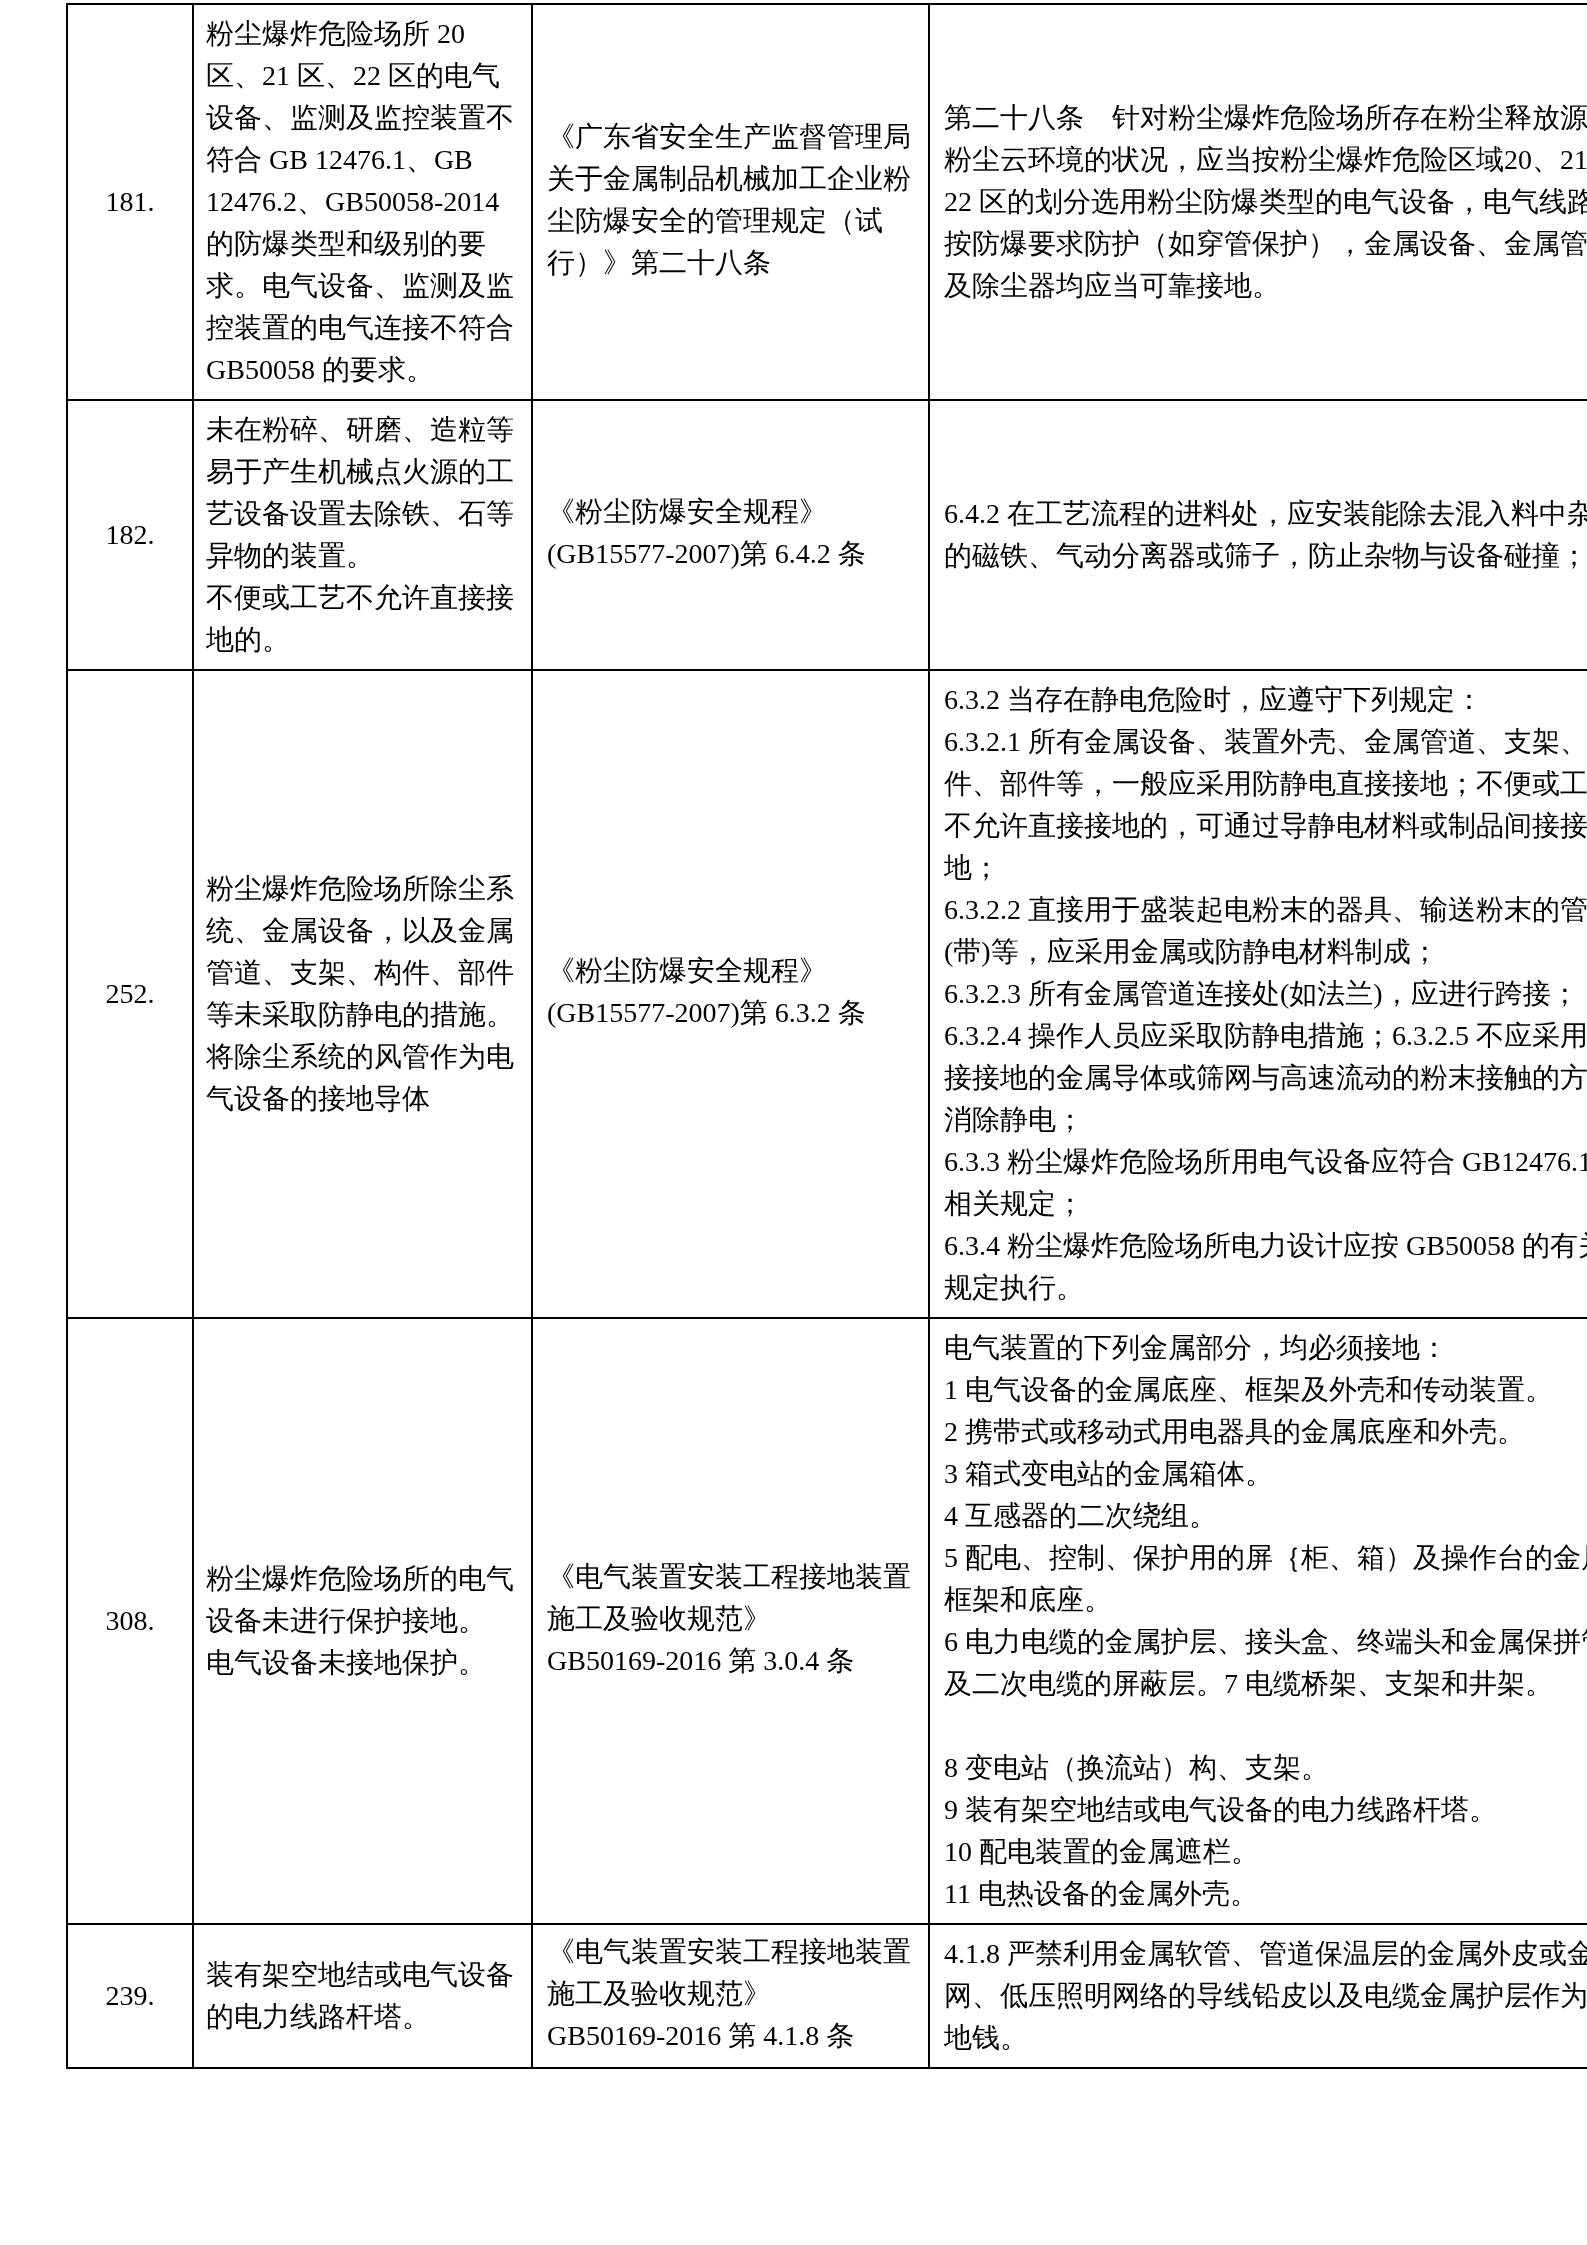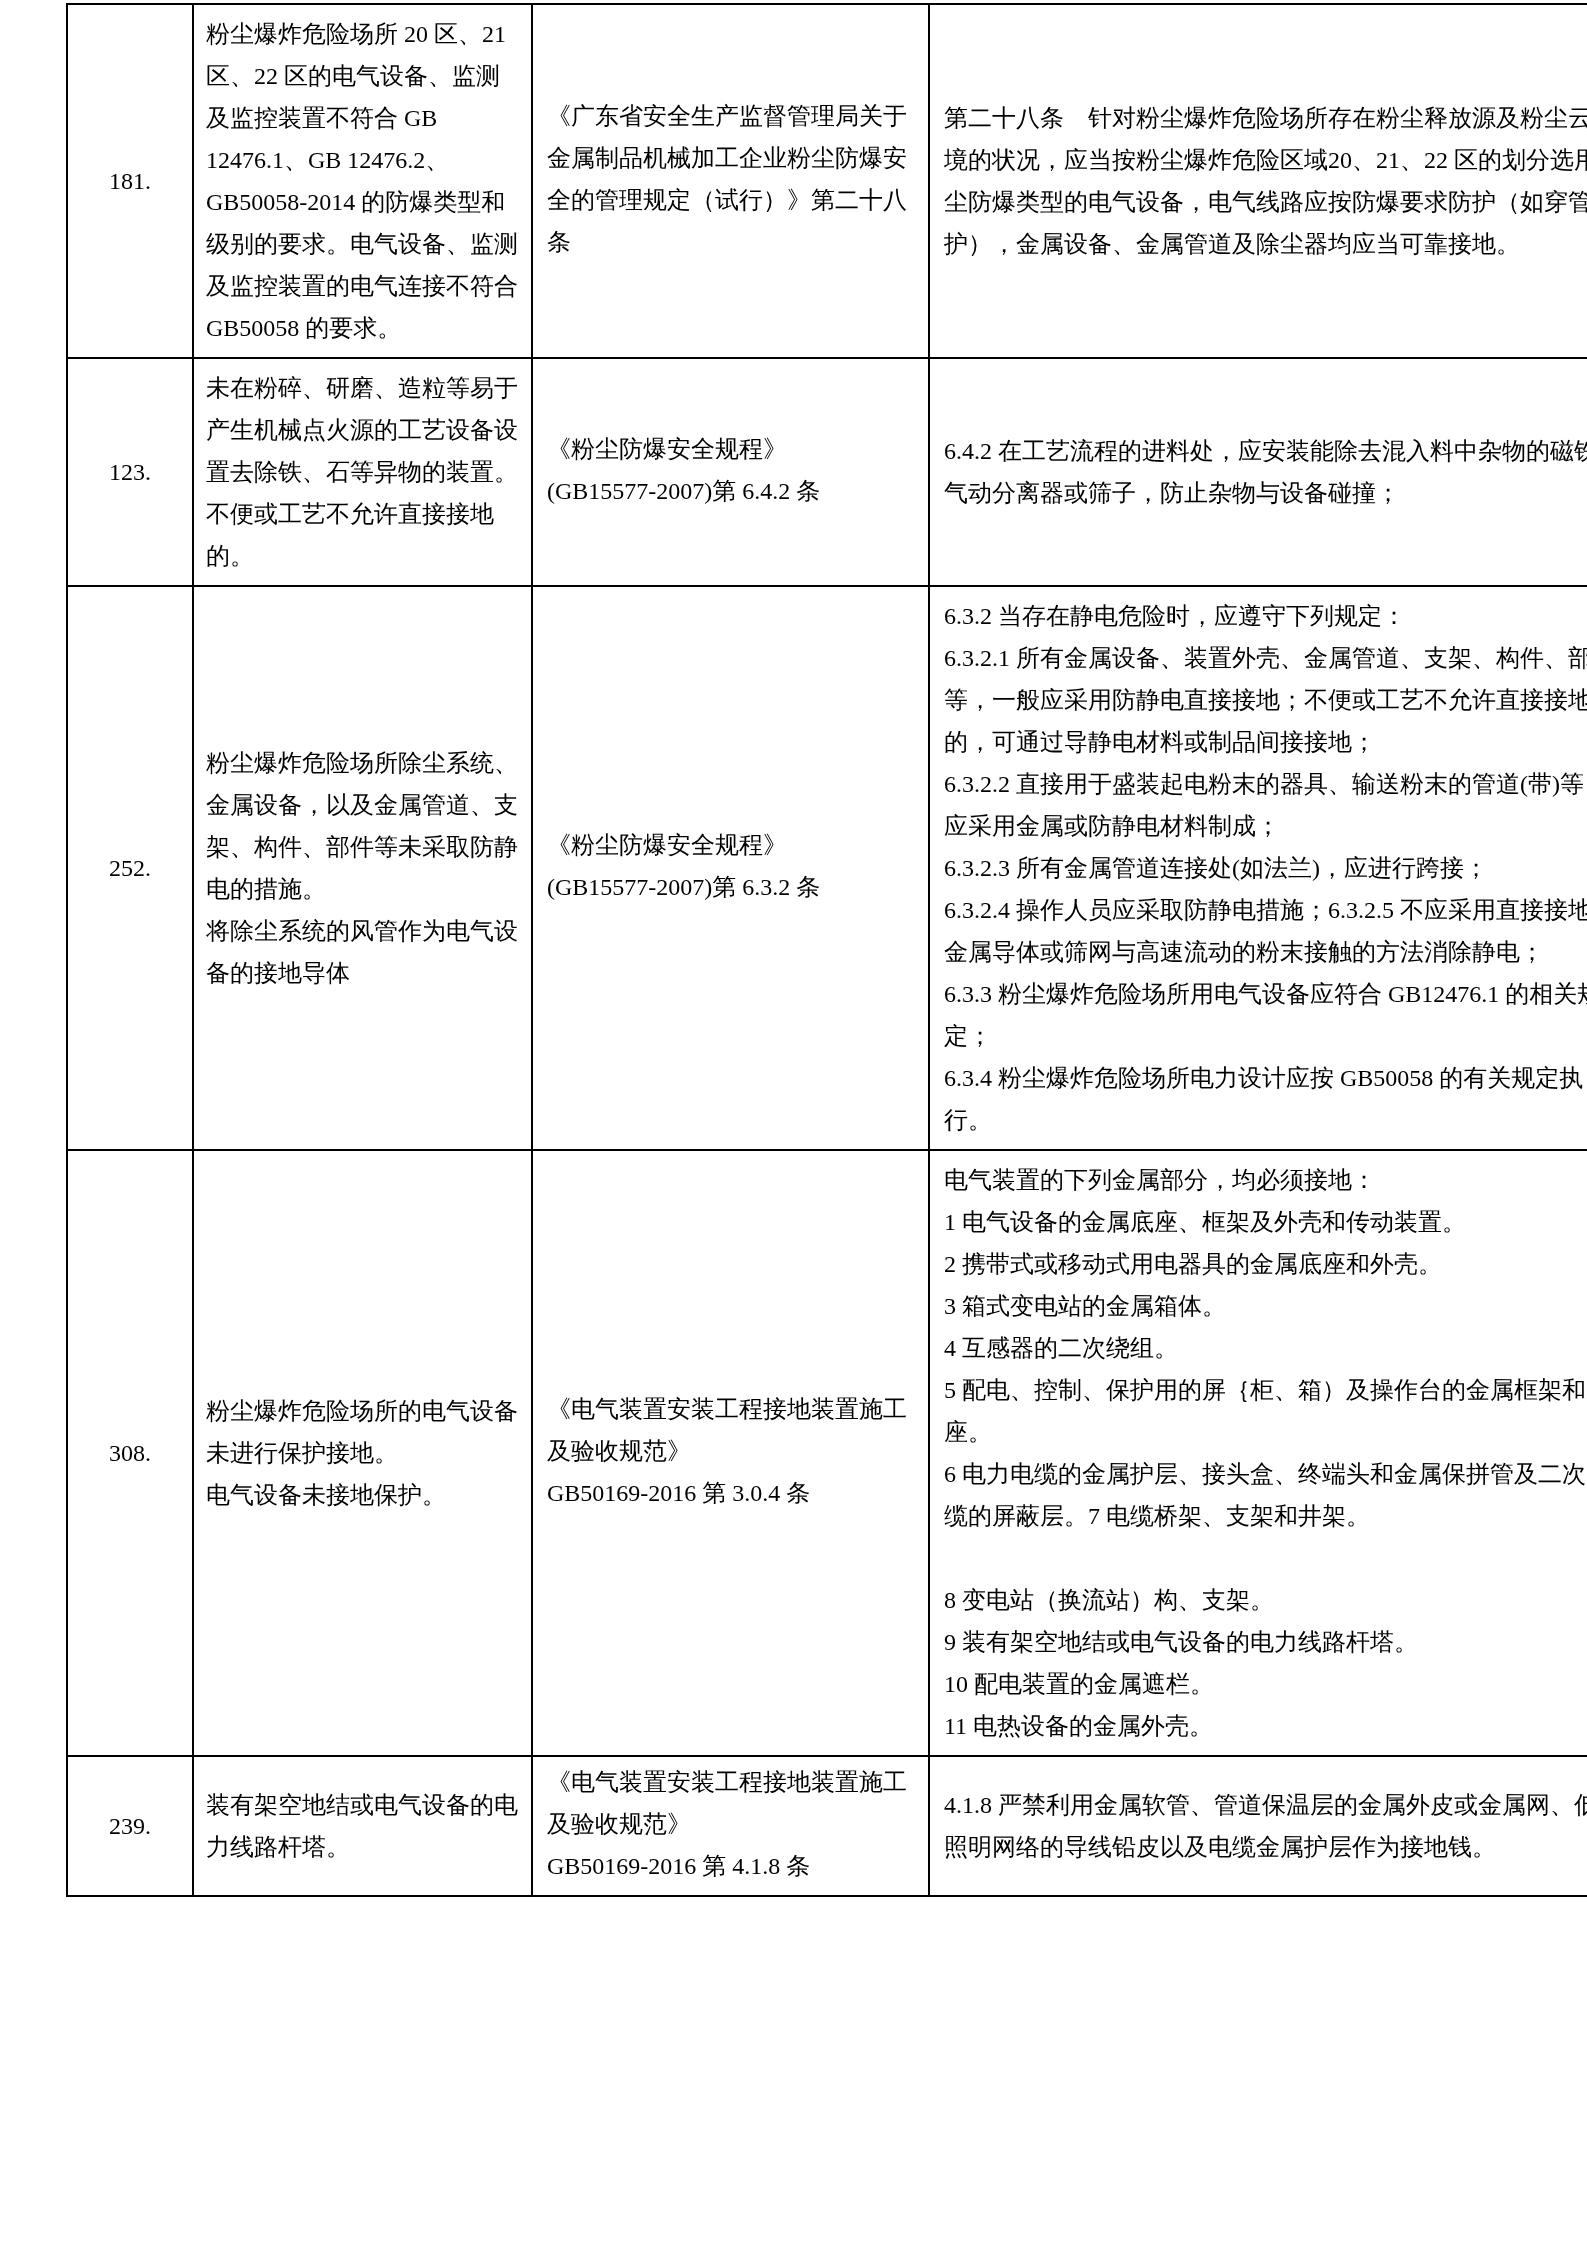--- a/index.html
+++ b/index.html
@@ -22,21 +22,21 @@
   }
   table.reg-table {
     border-collapse: collapse;
     table-layout: fixed;
     width: 1470px;
     margin: 3px 0 0 66px;
   }
   table.reg-table td {
     border: 2px solid #000000;
     vertical-align: middle;
-    font-size: 24px;
+    font-size: 28px;
     line-height: 42px;
     white-space: pre-wrap;
     word-wrap: break-word;
     overflow-wrap: break-word;
   }
   td.c1 {
     width: 100px;
     text-align: center;
     padding: 6px 12px;
   }
@@ -63,21 +63,21 @@
   <table class="reg-table">
     <tbody>
   <tr>
     <td class="c1">181.</td>
     <td class="c2">粉尘爆炸危险场所 20 区、21 区、22 区的电气设备、监测及监控装置不符合 GB 12476.1、GB 12476.2、GB50058-2014 的防爆类型和级别的要求。电气设备、监测及监控装置的电气连接不符合 GB50058 的要求。</td>
     <td class="c3">《广东省安全生产监督管理局关于金属制品机械加工企业粉尘防爆安全的管理规定（试行）》第二十八条</td>
     <td class="c4">第二十八条　针对粉尘爆炸危险场所存在粉尘释放源及粉尘云环境的状况，应当按粉尘爆炸危险区域20、21、22 区的划分选用粉尘防爆类型的电气设备，电气线路应按防爆要求防护（如穿管保护），金属设备、金属管道及除尘器均应当可靠接地。</td>
   </tr>
 
   <tr>
-    <td class="c1">123.</td>
+    <td class="c1">182.</td>
     <td class="c2">未在粉碎、研磨、造粒等易于产生机械点火源的工艺设备设置去除铁、石等异物的装置。
 不便或工艺不允许直接接地的。</td>
     <td class="c3">《粉尘防爆安全规程》
 (GB15577-2007)第 6.4.2 条</td>
     <td class="c4">6.4.2 在工艺流程的进料处，应安装能除去混入料中杂物的磁铁、气动分离器或筛子，防止杂物与设备碰撞；</td>
   </tr>
 
   <tr>
     <td class="c1">252.</td>
     <td class="c2">粉尘爆炸危险场所除尘系统、金属设备，以及金属管道、支架、构件、部件等未采取防静电的措施。

